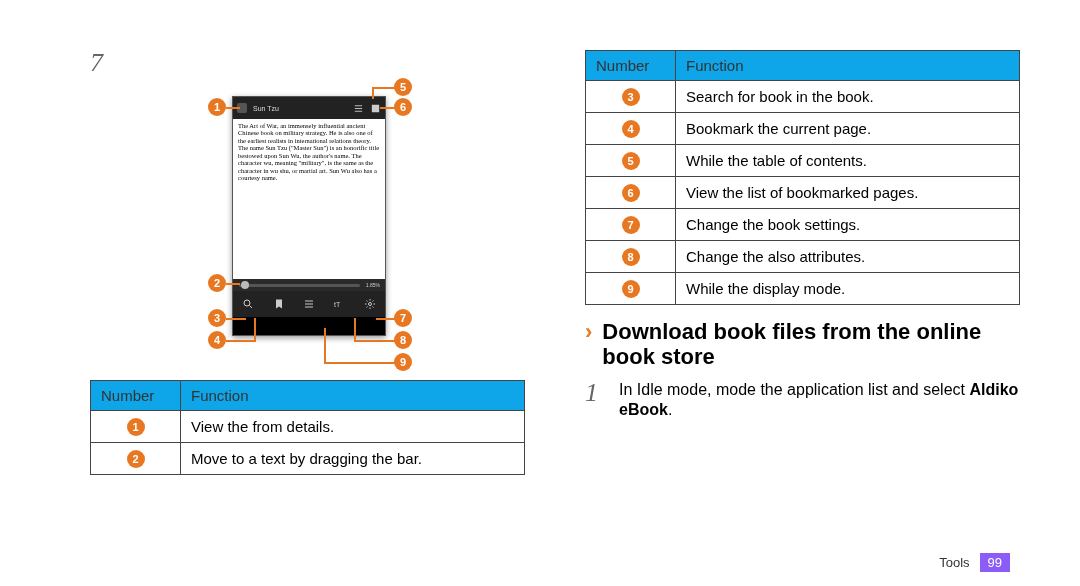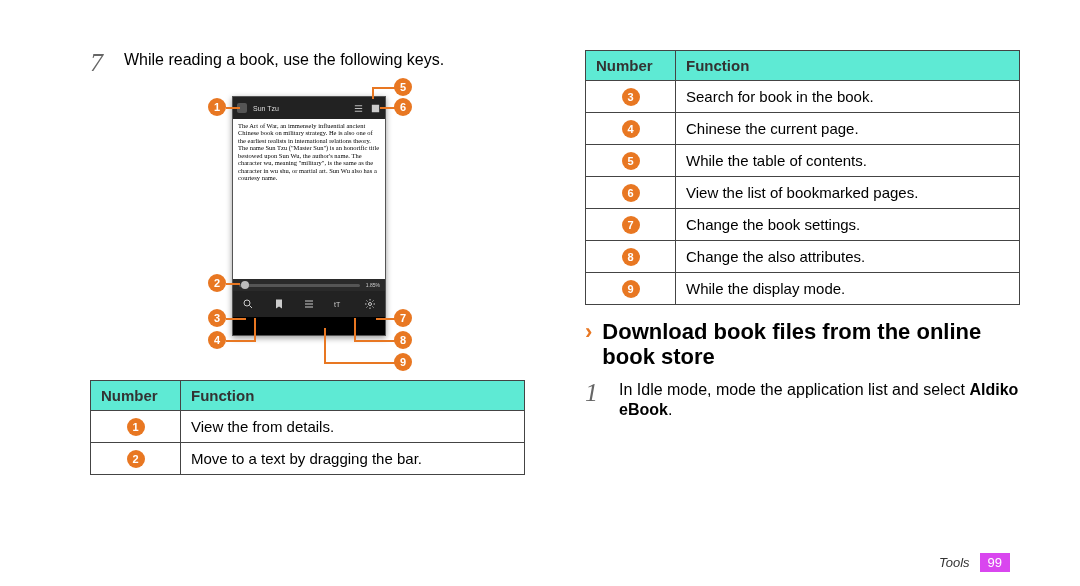--- a/index.html
+++ b/index.html
@@ -140,22 +140,22 @@
     margin-top: 6px;
     font-size: 15px;
   }
   table.func th, table.func td {
     border: 1px solid #444;
     padding: 6px 10px;
     text-align: left;
     vertical-align: middle;
   }
   table.func th {
-    background: #5eead4;
-    font-weight: bold;
+    background: #0ea5e9;
+    font-weight: normal;
     color: #333;
   }
   table.func td.num {
     text-align: center;
     width: 90px;
   }
   .circ {
     display: inline-flex;
     width: 18px;
     height: 18px;
@@ -187,39 +187,37 @@
   .footer {
     position: absolute;
     right: 70px;
     bottom: 14px;
     display: flex;
     align-items: center;
     gap: 10px;
     font-size: 13px;
   }
   .footer .pagenum {
-    background: #d946ef;
+    background: #8b5cf6;
     color: #fff;
     padding: 2px 8px;
     font-size: 13px;
   }
   .footer .section {
-    font-style: italic;
     color: #333;
   }
 </style>
 </head>
 <body>
 
 <div class="page">
 
   <div class="col">
     <div class="step-row">
       <div class="step-num">7</div>
-      <div class="step-text">While reading a book, use the following keys.</div>
     </div>
 
     <div class="phone-area">
 
       <div class="callout" style="left:84px; top:14px;">1</div>
       <div class="callout" style="left:84px; top:190px;">2</div>
       <div class="callout" style="left:84px; top:225px;">3</div>
       <div class="callout" style="left:84px; top:247px;">4</div>
 
       <div class="callout" style="left:270px; top:-6px;">5</div>
@@ -310,21 +308,21 @@
           <th>Function</th>
         </tr>
       </thead>
       <tbody>
         <tr>
           <td class="num"><span class="circ">3</span></td>
           <td>Search for book in the book.</td>
         </tr>
         <tr>
           <td class="num"><span class="circ">4</span></td>
-          <td>Chinese the current page.</td>
+          <td>Bookmark the current page.</td>
         </tr>
         <tr>
           <td class="num"><span class="circ">5</span></td>
           <td>While the table of contents.</td>
         </tr>
         <tr>
           <td class="num"><span class="circ">6</span></td>
           <td>View the list of bookmarked pages.</td>
         </tr>
         <tr>

